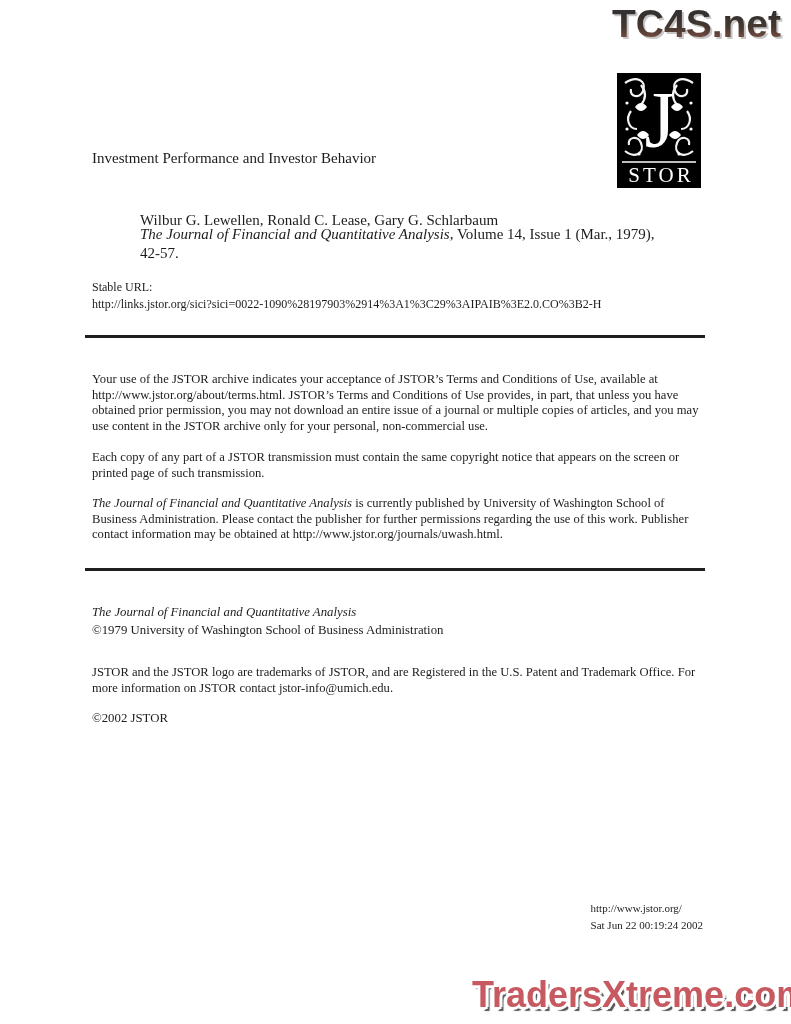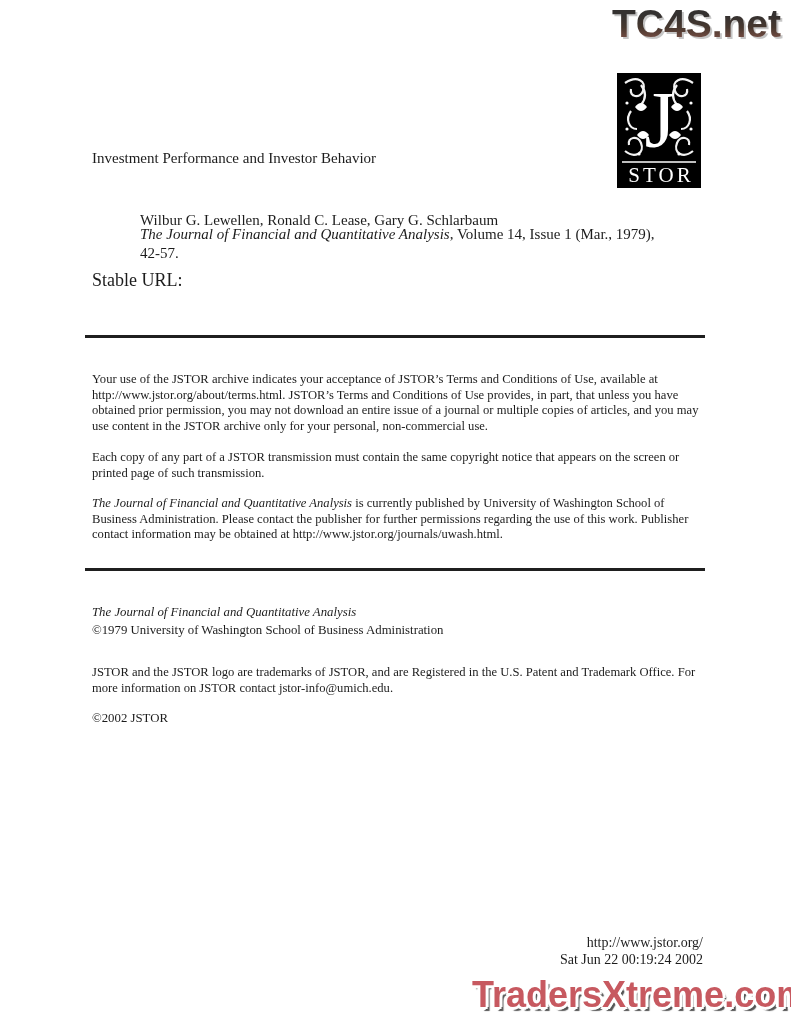--- a/index.html
+++ b/index.html
@@ -45,32 +45,32 @@
   
   .logo{position:absolute;left:617px;top:73px;width:84px;height:115px;}
   
   .title{
     position:absolute;left:92px;top:150px;
     font-weight:normal;font-size:15px;
   }
   .authors{position:absolute;left:140px;top:188px;font-size:15px;margin-top:24px;}
   .citation{position:absolute;left:140px;top:225px;width:585px;font-size:15px;line-height:19px;}
   .citation .pages{display:block;}
-  .stable{position:absolute;left:92px;top:272px;font-size:18px;line-height:16.5px;}
+  .stable{position:absolute;left:92px;top:279px;font-size:12px;line-height:16.5px;}
   .rule{position:absolute;left:85px;width:620px;height:3px;background:#1f1f1f;}
   .rule1{top:335px;}
   .rule2{top:568px;}
   .para{position:absolute;left:92px;width:620px;font-size:12.6px;line-height:15.7px;}
   .p1{top:372px;}
   .p2{top:450px;}
   .p3{top:496px;}
   .pub{position:absolute;left:92px;top:604px;font-size:12.8px;line-height:17.5px;}
   .notice{position:absolute;left:92px;top:665px;width:622px;font-size:12.6px;line-height:15.7px;}
   .c2002{position:absolute;left:92px;top:711px;font-size:12.8px;}
-  .footer{position:absolute;right:88px;top:934px;text-align:right;font-size:14px;line-height:17px;}
+  .footer{position:absolute;right:88px;top:900px;text-align:left;font-size:11px;line-height:17px;}
   .it{font-style:italic;}
 </style>
 </head>
 <body>
 
 <div class="page">
 
   <div class="wm-tc4s">TC4S.net</div>
 
   <div class="logo">
@@ -107,20 +107,21 @@
 
   <div class="title">Investment Performance and Investor Behavior</div>
   <div class="authors">Wilbur G. Lewellen, Ronald C. Lease, Gary G. Schlarbaum</div>
   <div class="citation">
     <span class="it">The Journal of Financial and Quantitative Analysis</span><span>, Volume 14, Issue 1 (Mar., 1979),</span>
     <span class="pages">42-57.</span>
   </div>
 
   <div class="stable">
     <div>Stable URL:</div>
+    <div>http://links.jstor.org/sici?sici=0022-1090%28197903%2914%3A1%3C29%3AIPAIB%3E2.0.CO%3B2-H</div>
   </div>
 
   <div class="rule rule1"></div>
 
   <div class="para p1">Your use of the JSTOR archive indicates your acceptance of JSTOR’s Terms and Conditions of Use, available at http://www.jstor.org/about/terms.html.  JSTOR’s Terms and Conditions of Use provides, in part, that unless you have obtained prior permission, you may not download an entire issue of a journal or multiple copies of articles, and you may use content in the JSTOR archive only for your personal, non-commercial use.</div>
   <div class="para p2">Each copy of any part of a JSTOR transmission must contain the same copyright notice that appears on the screen or printed page of such transmission.</div>
   <div class="para p3">
     <span class="it">The Journal of Financial and Quantitative Analysis</span><span> is currently published by University of Washington School of Business Administration.  Please contact the publisher for further permissions regarding the use of this work. Publisher contact information may be obtained at http://www.jstor.org/journals/uwash.html.</span>
   </div>
 

